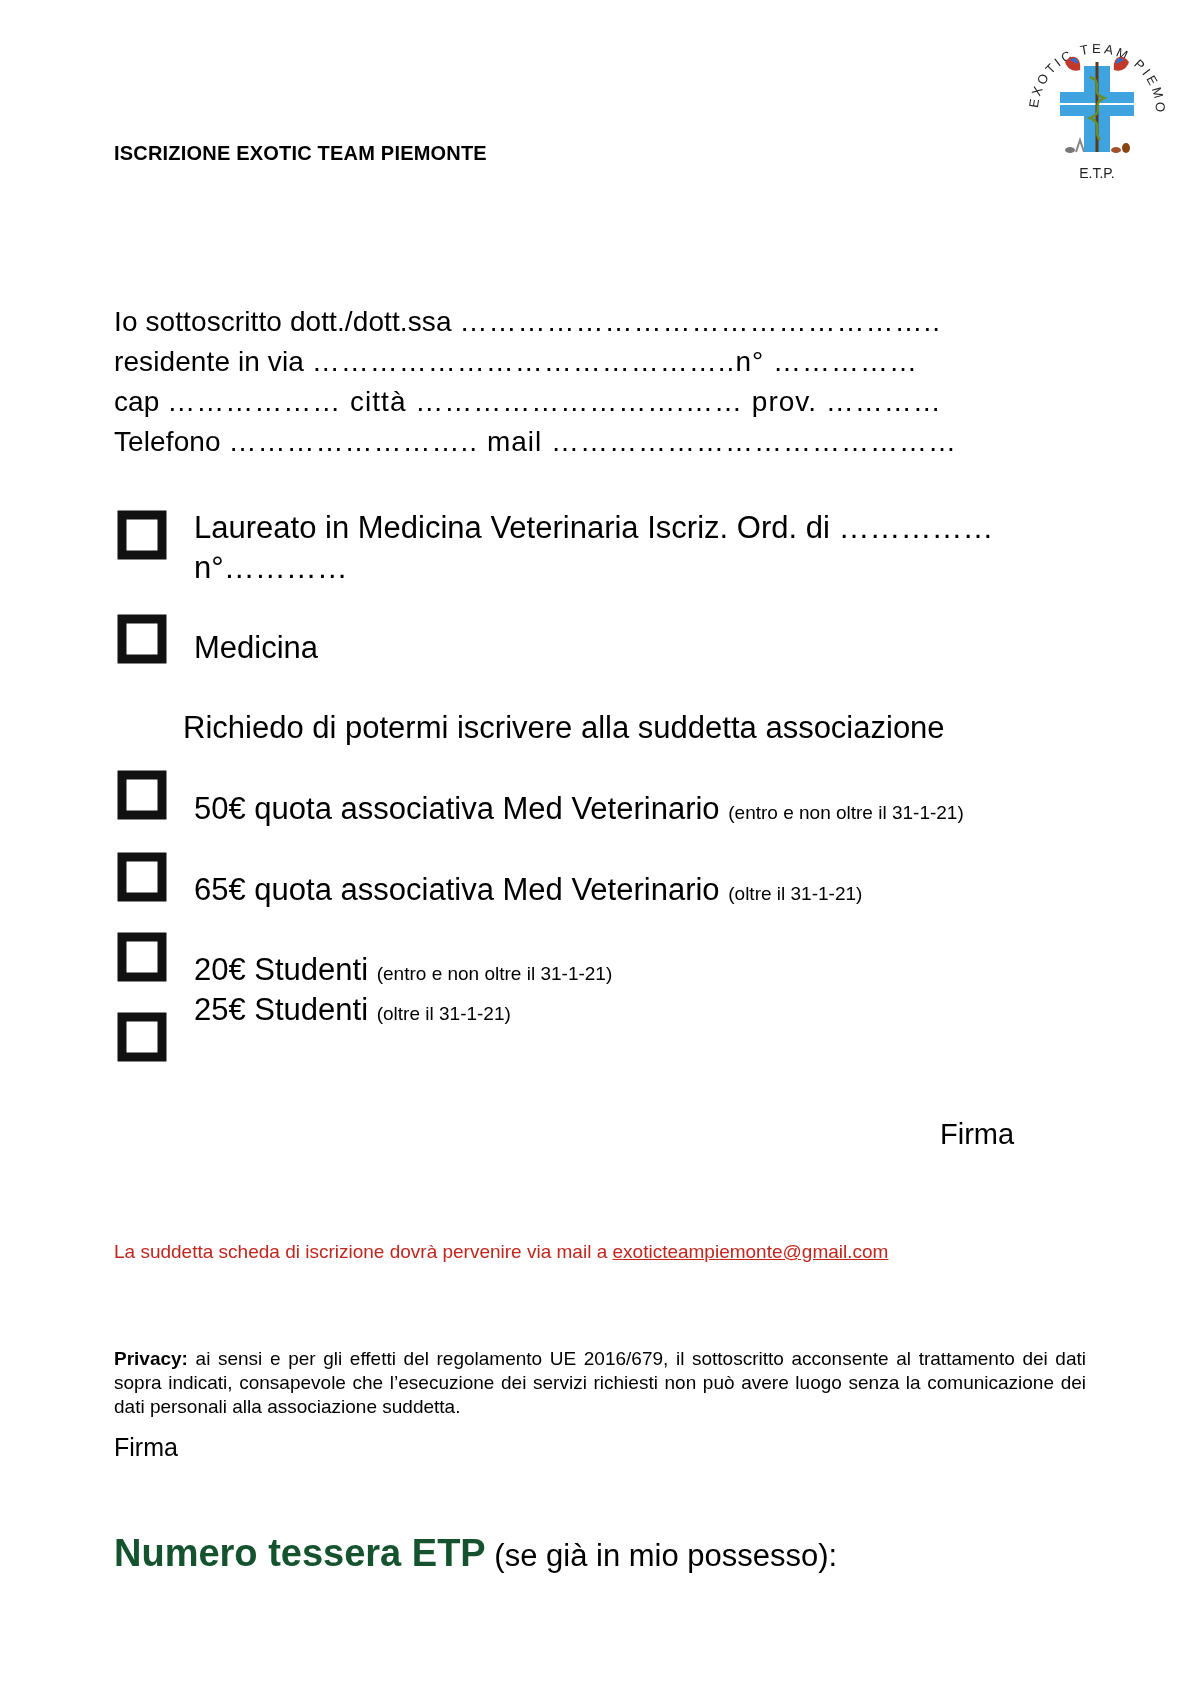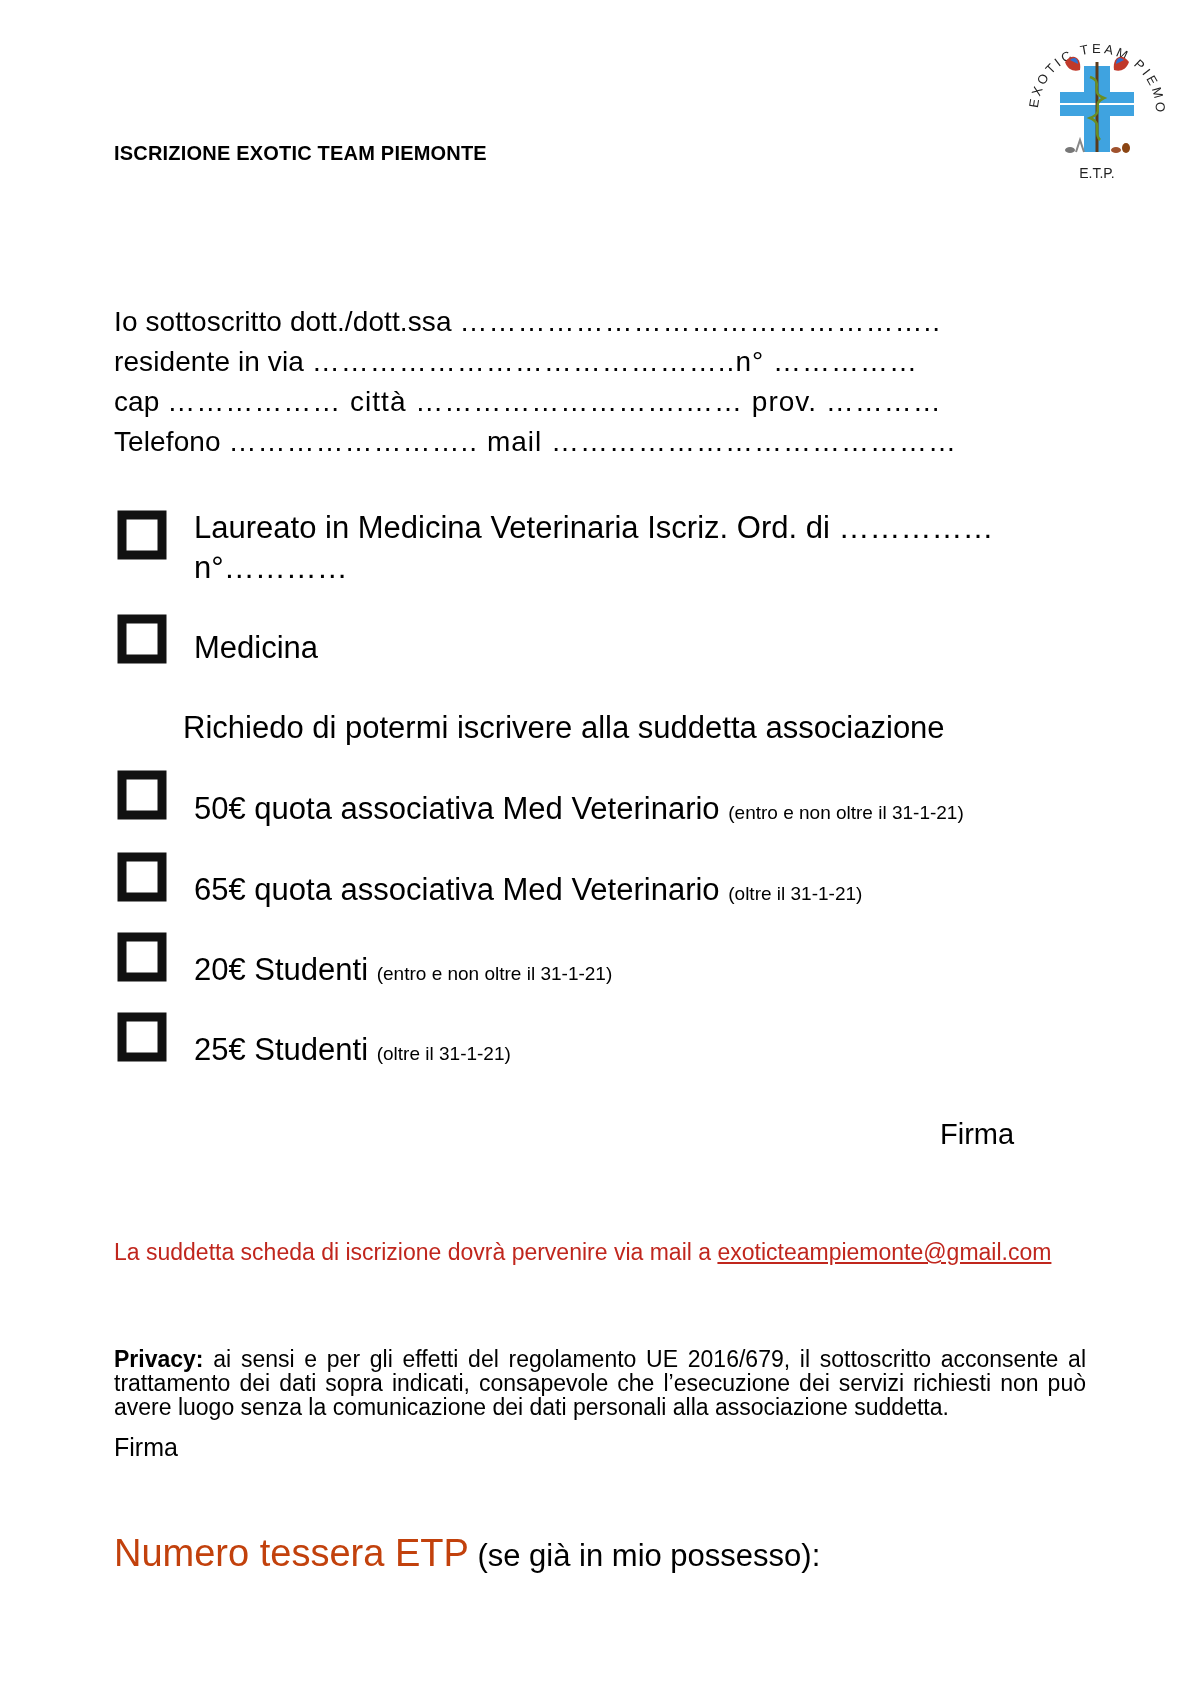--- a/index.html
+++ b/index.html
@@ -21,27 +21,27 @@
     background: #fff;
   }
   .cb svg { width: 100%; height: 100%; display: block; }
 
   .opt { left: 194px; font-size: 31px; white-space: nowrap; }
   .opt .small { font-size: 19px; }
 
   .req { left: 183px; top: 710px; font-size: 31px; white-space: nowrap; }
   .firma-right { left: 940px; top: 1118px; font-size: 29px; }
 
-  .footer { left: 114px; width: 972px; font-size: 23px; line-height: 24px; text-align: justify; }
+  .footer { left: 114px; width: 972px; font-size: 19px; line-height: 24px; text-align: justify; }
   .red { color: #c0261d; }
   .link { color: #c0261d; text-decoration: underline; }
 
   .firma-left { left: 114px; top: 1433px; font-size: 25px; }
   .tessera { left: 114px; top: 1532px; white-space: nowrap; }
-  .tessera .big { font-size: 38px; color: #c2410c; }
+  .tessera .big { font-size: 38px; color: #14532d; font-weight: bold; }
   .tessera .small { font-size: 31px; }
 </style>
 </head>
 <body>
 
 <div class="abs logo">
   <svg viewBox="0 0 170 160" width="170" height="160">
     <defs>
       <path id="ring" d="M 28,90 A 58,58 0 1 1 146,90"></path>
     </defs>
@@ -139,21 +139,21 @@
   <span>20€ Studenti</span>
   <span class="small">(entro e non oltre il 31-1-21)</span>
 </div>
 
 <div class="abs cb" style="top:1012px;">
   <svg viewBox="0 0 50 50">
       <rect x="5" y="5" width="40" height="40" fill="none" stroke="#111" stroke-width="9"></rect>
       <rect x="2" y="3" width="46" height="44" fill="none" stroke="#111" stroke-width="2" stroke-dasharray="3 2"></rect>
     </svg>
 </div>
-<div class="abs opt" style="top:1032px;text-align:center;">
+<div class="abs opt" style="top:992px;text-align:center;">
   <span>25€ Studenti</span>
   <span class="small">(oltre il 31-1-21)</span>
 </div>
 
 <div class="abs firma-right">Firma</div>
 
 <div class="abs footer" style="top:1240px;">
   <span class="red">La suddetta scheda di iscrizione dovrà pervenire via mail a </span><span class="link">exoticteampiemonte@gmail.com</span><br>
 </div>
 

